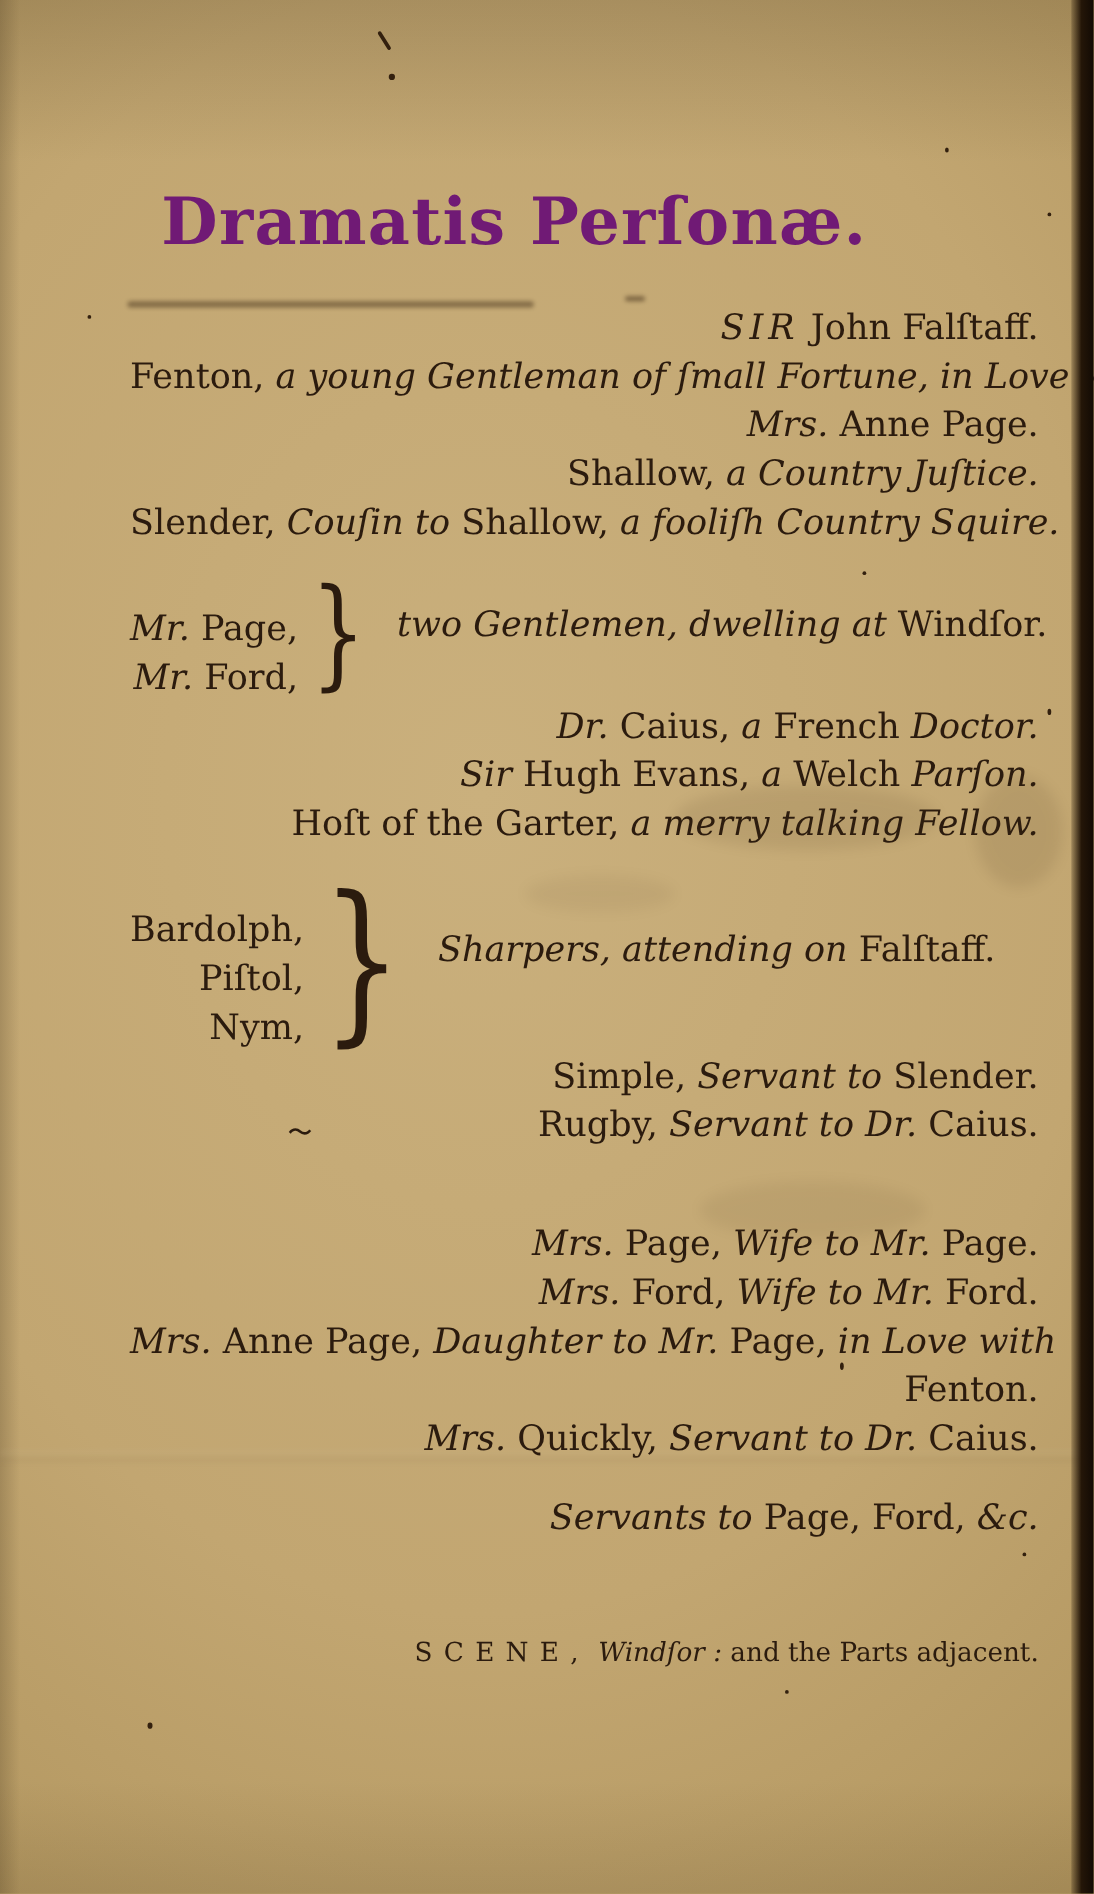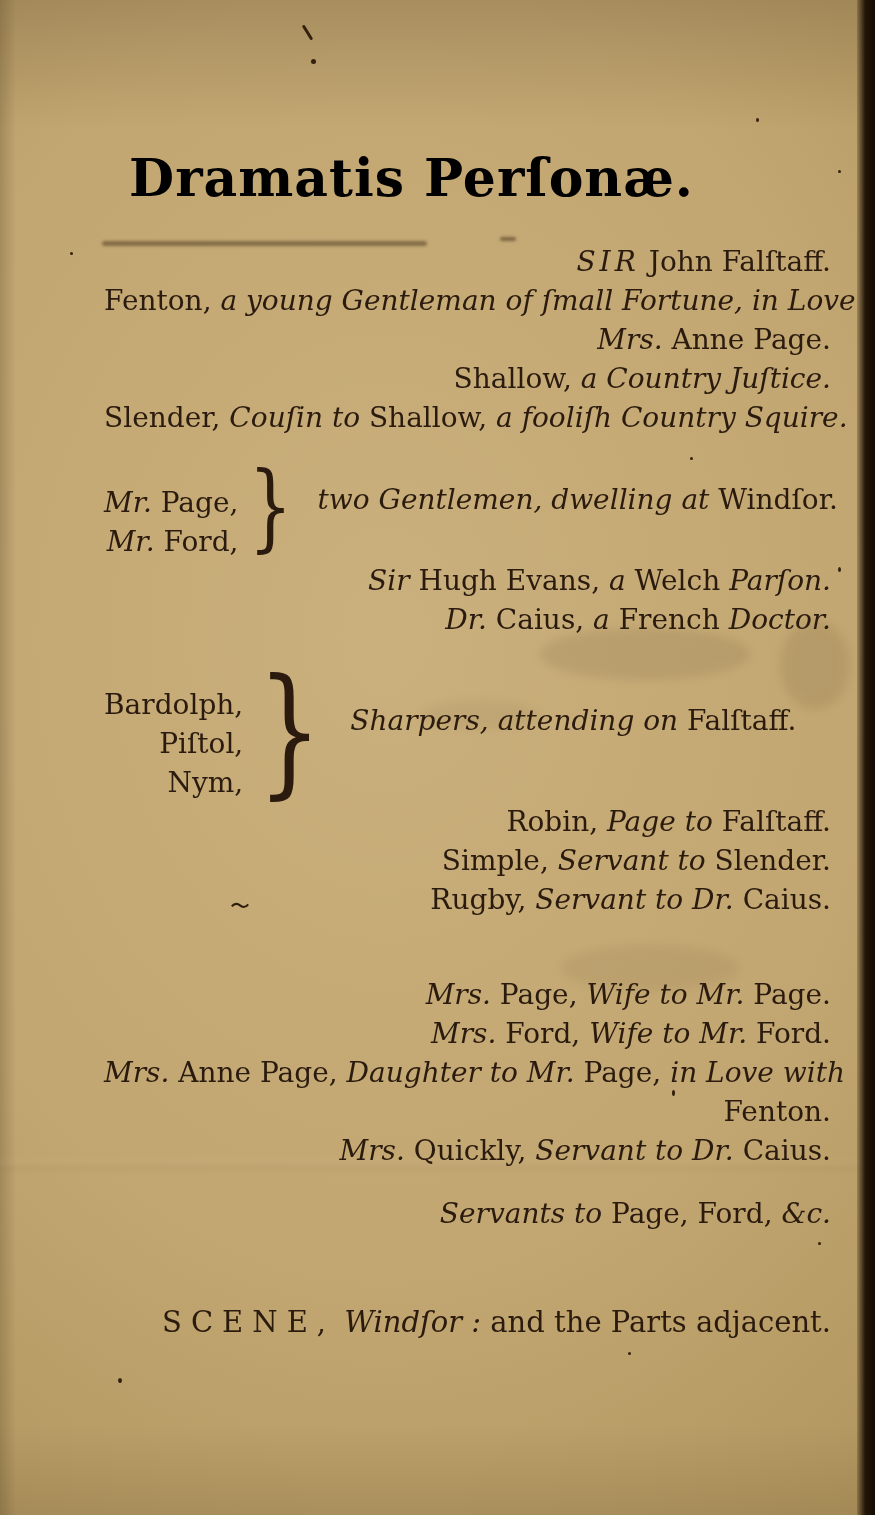--- a/index.html
+++ b/index.html
@@ -32,21 +32,21 @@
       #241709 86%,
       #150c05 100%);
   }
   .gutter-core{position:absolute;top:0;bottom:0;right:0;width:18px;
     background:linear-gradient(90deg, rgba(36,23,10,.2), #241608 45%, #120a04 100%);}
 
   
   .title{
     position:absolute;left:0;right:52px;top:112px;
     text-align:center;font-size:52px;letter-spacing:1px;
-    color:#000000;
+    color:#701a75;
   }
 
   
   .cast{
     position:absolute;left:104px;top:242px;right:44px;
     font-size:28px;line-height:39px;white-space:nowrap;
   }
   .entry{position:relative;text-align:right;}
   .line{height:39px;}
   .wrap-line{padding-left:86px;}
@@ -57,21 +57,21 @@
   .brace-names{flex:0 0 auto;margin-top:46px;}
   .brace{
     line-height:1;font-family:"DejaVu Serif",serif;color:#2b1b0e;
     transform:scaleX(.72);transform-origin:center;margin-left:2px;
   }
   .brace.n2{font-size:96px;height:82px;}
   .brace.n3{font-size:140px;height:120px;}
   .brace-desc{margin-left:16px;}
   .section-women{margin-top:56px;}
   .section-servants{margin-top:24px;text-align:center;}
-  .section-scene{margin-top:70px;font-size:29px;}
+  .section-scene{margin-top:70px;font-size:21px;}
 
   
   .smudge{position:absolute;background:#35220f;border-radius:3px;filter:blur(1.6px);}
   .blob{position:absolute;border-radius:50%;filter:blur(5px);background:#473218;}
   .speck{position:absolute;background:#33200e;border-radius:50%;}
   .slashmark{position:absolute;width:3px;height:17px;background:#33200e;transform:rotate(-32deg);border-radius:2px;}
   .tildemark{position:absolute;font-size:20px;color:#4a3category01d;}
   .crease{position:absolute;left:0;right:0;height:10px;background:linear-gradient(180deg,rgba(234,218,178,.10),rgba(90,70,40,.08));filter:blur(2px);}
 </style>
 </head>
@@ -102,36 +102,36 @@
       </div>
       <div class="entry brace-entry">
         <div class="brace-names">
           <div class="line"><span class="seg it">Mr.</span><span class="seg"> Page,</span></div>
           <div class="line"><span class="seg it">Mr.</span><span class="seg"> Ford,</span></div>
         </div>
         <div class="brace n2">}</div>
         <div class="brace-desc"><span class="seg it">two Gentlemen, dwelling at </span><span class="seg">Windſor.</span></div>
       </div>
       <div class="entry">
+        <div class="line"><span class="seg it">Dr.</span><span class="seg"> Caius, </span><span class="seg it">a </span><span class="seg">French </span><span class="seg it">Doctor.</span></div>
+      </div>
+      <div class="entry">
         <div class="line"><span class="seg it">Sir</span><span class="seg"> Hugh Evans, </span><span class="seg it">a </span><span class="seg">Welch </span><span class="seg it">Parſon.</span></div>
       </div>
       <div class="entry">
-        <div class="line"><span class="seg it">Dr.</span><span class="seg"> Caius, </span><span class="seg it">a </span><span class="seg">French </span><span class="seg it">Doctor.</span></div>
+        <div class="line"><span class="seg">Hoſt of the Garter, </span><span class="seg it">a merry talking Fellow.</span></div>
       </div>
       <div class="entry brace-entry">
         <div class="brace-names">
           <div class="line"><span class="seg">Bardolph,</span></div>
           <div class="line"><span class="seg">Piſtol,</span></div>
           <div class="line"><span class="seg">Nym,</span></div>
         </div>
         <div class="brace n3">}</div>
         <div class="brace-desc"><span class="seg it">Sharpers, attending on </span><span class="seg">Falſtaff.</span></div>
-      </div>
-      <div class="entry">
-        <div class="line"><span class="seg">Robin, </span><span class="seg it">Page to </span><span class="seg">Falſtaff.</span></div>
       </div>
       <div class="entry">
         <div class="line"><span class="seg">Simple, </span><span class="seg it">Servant to </span><span class="seg">Slender.</span></div>
       </div>
       <div class="entry">
         <div class="line"><span class="seg">Rugby, </span><span class="seg it">Servant to Dr. </span><span class="seg">Caius.</span></div>
       </div>
     </div>
     <div class="section section-women">
       <div class="entry">

